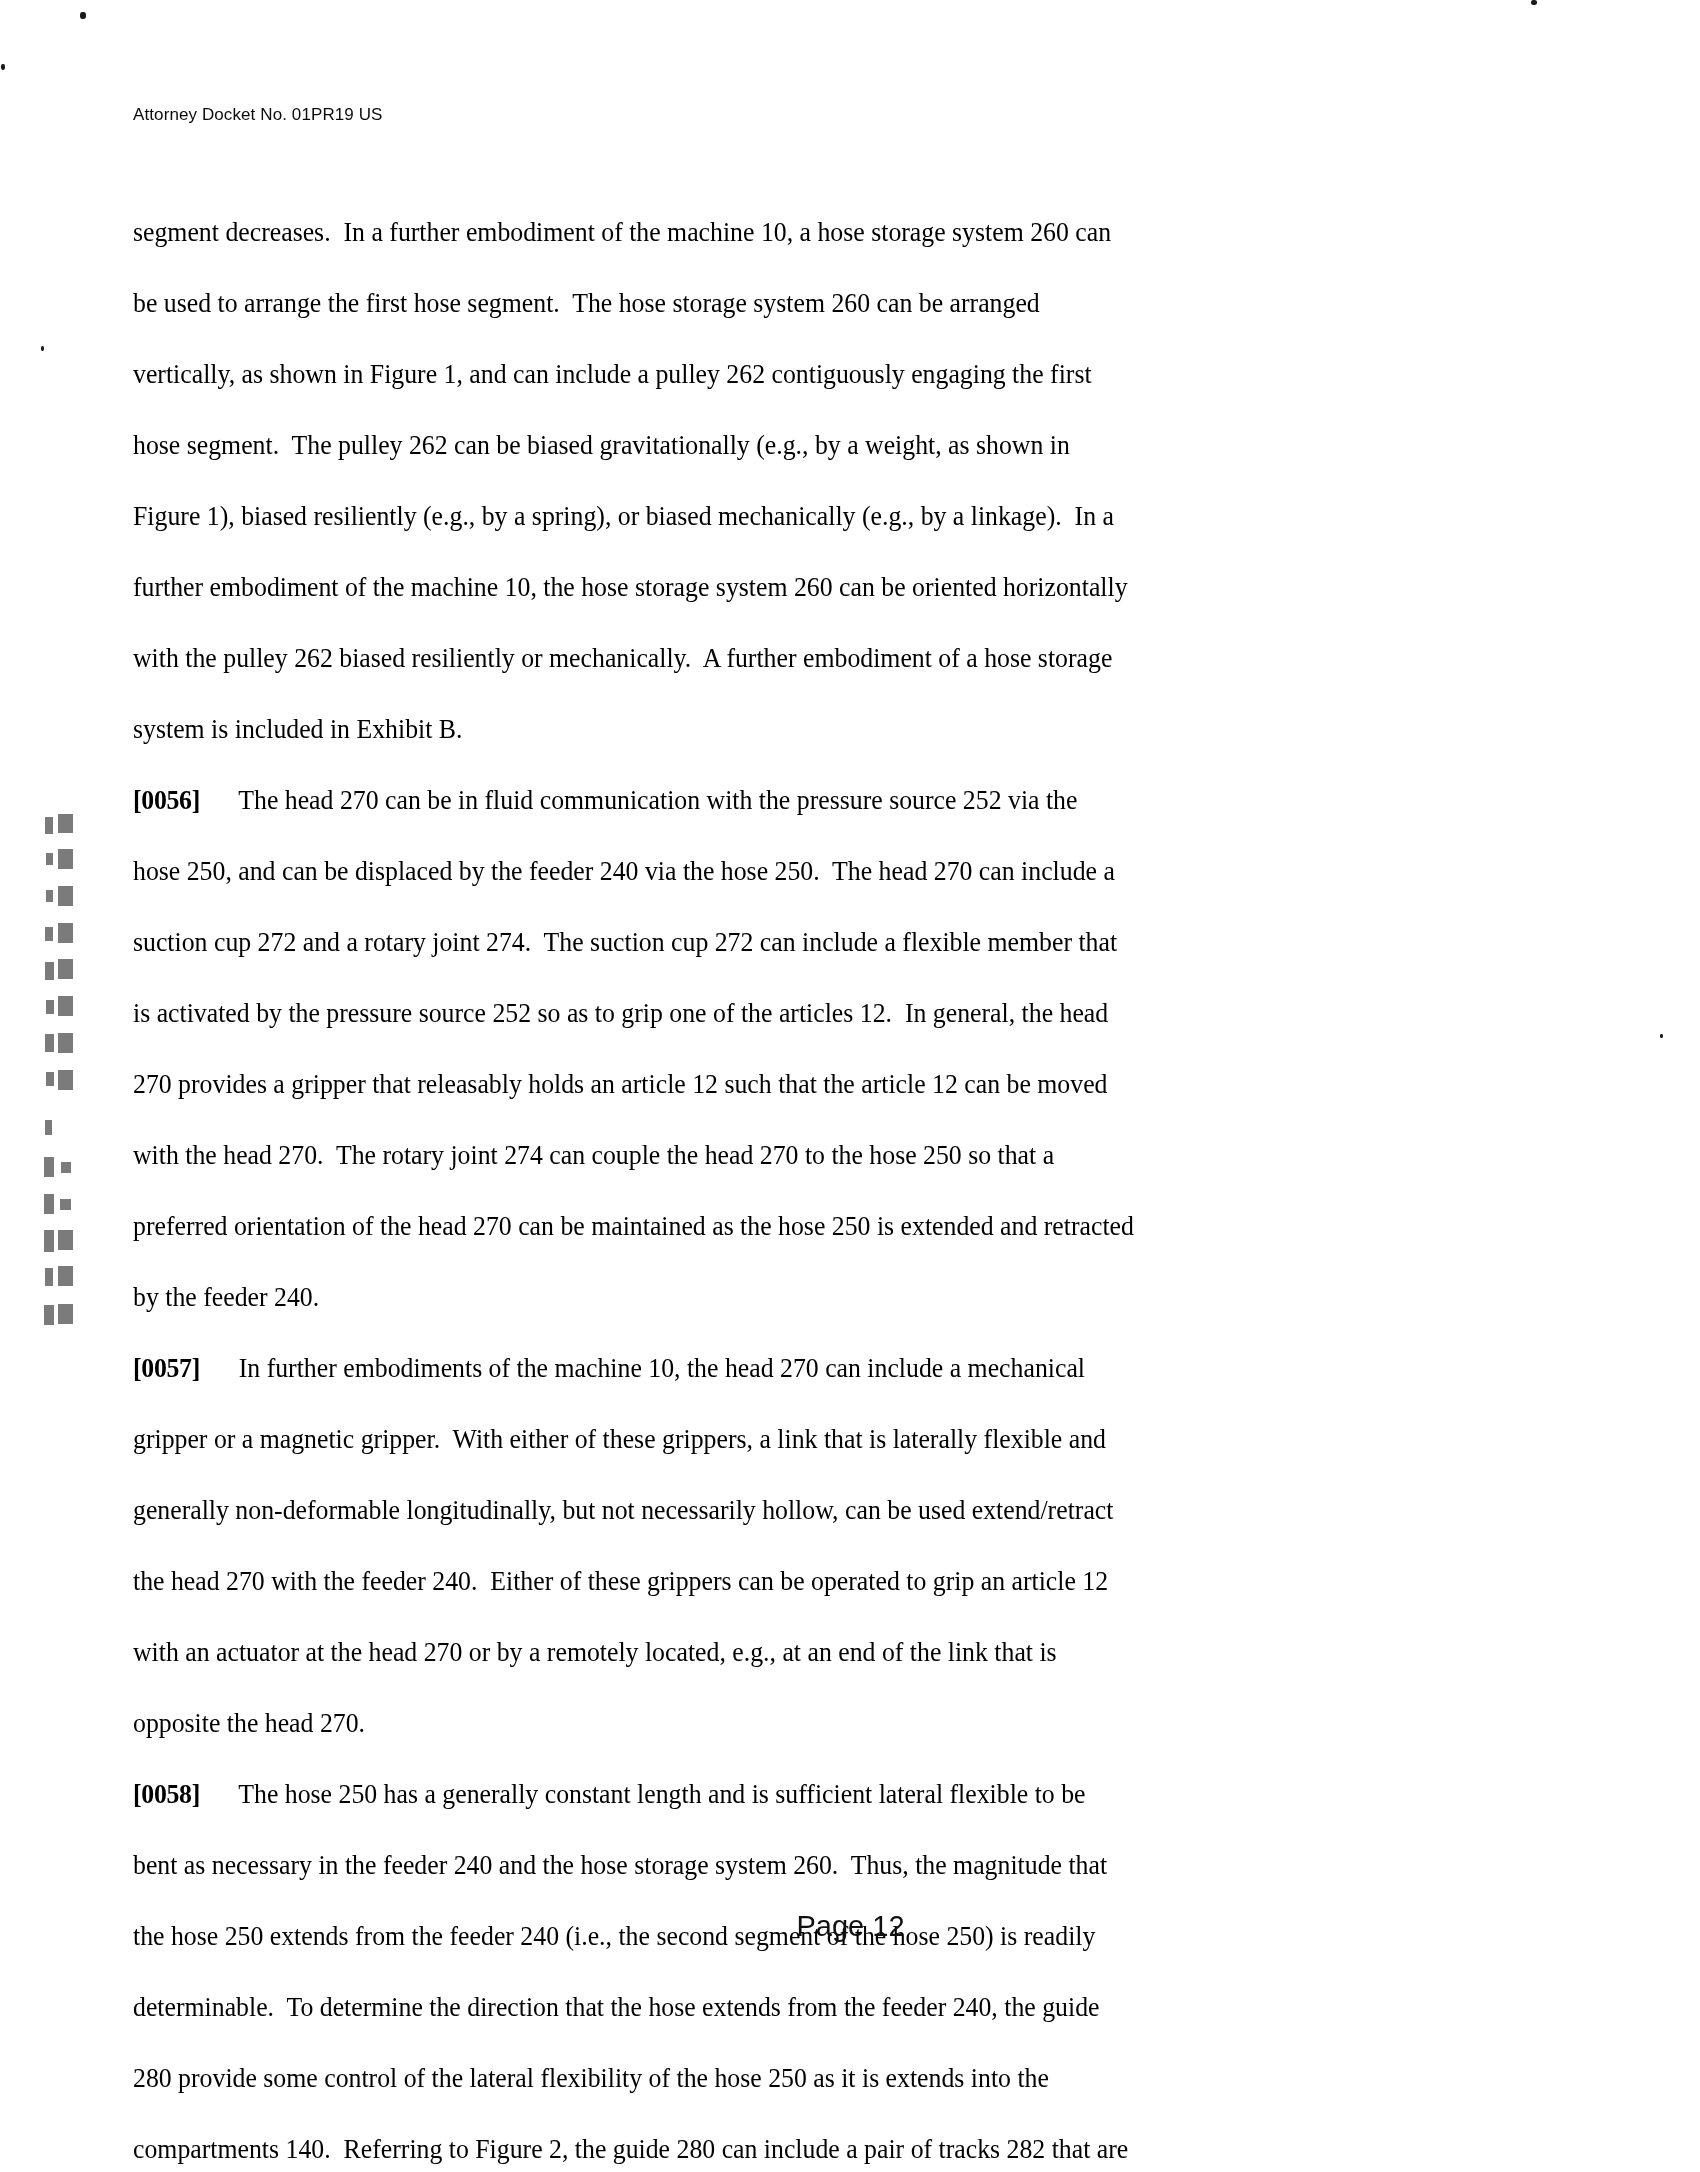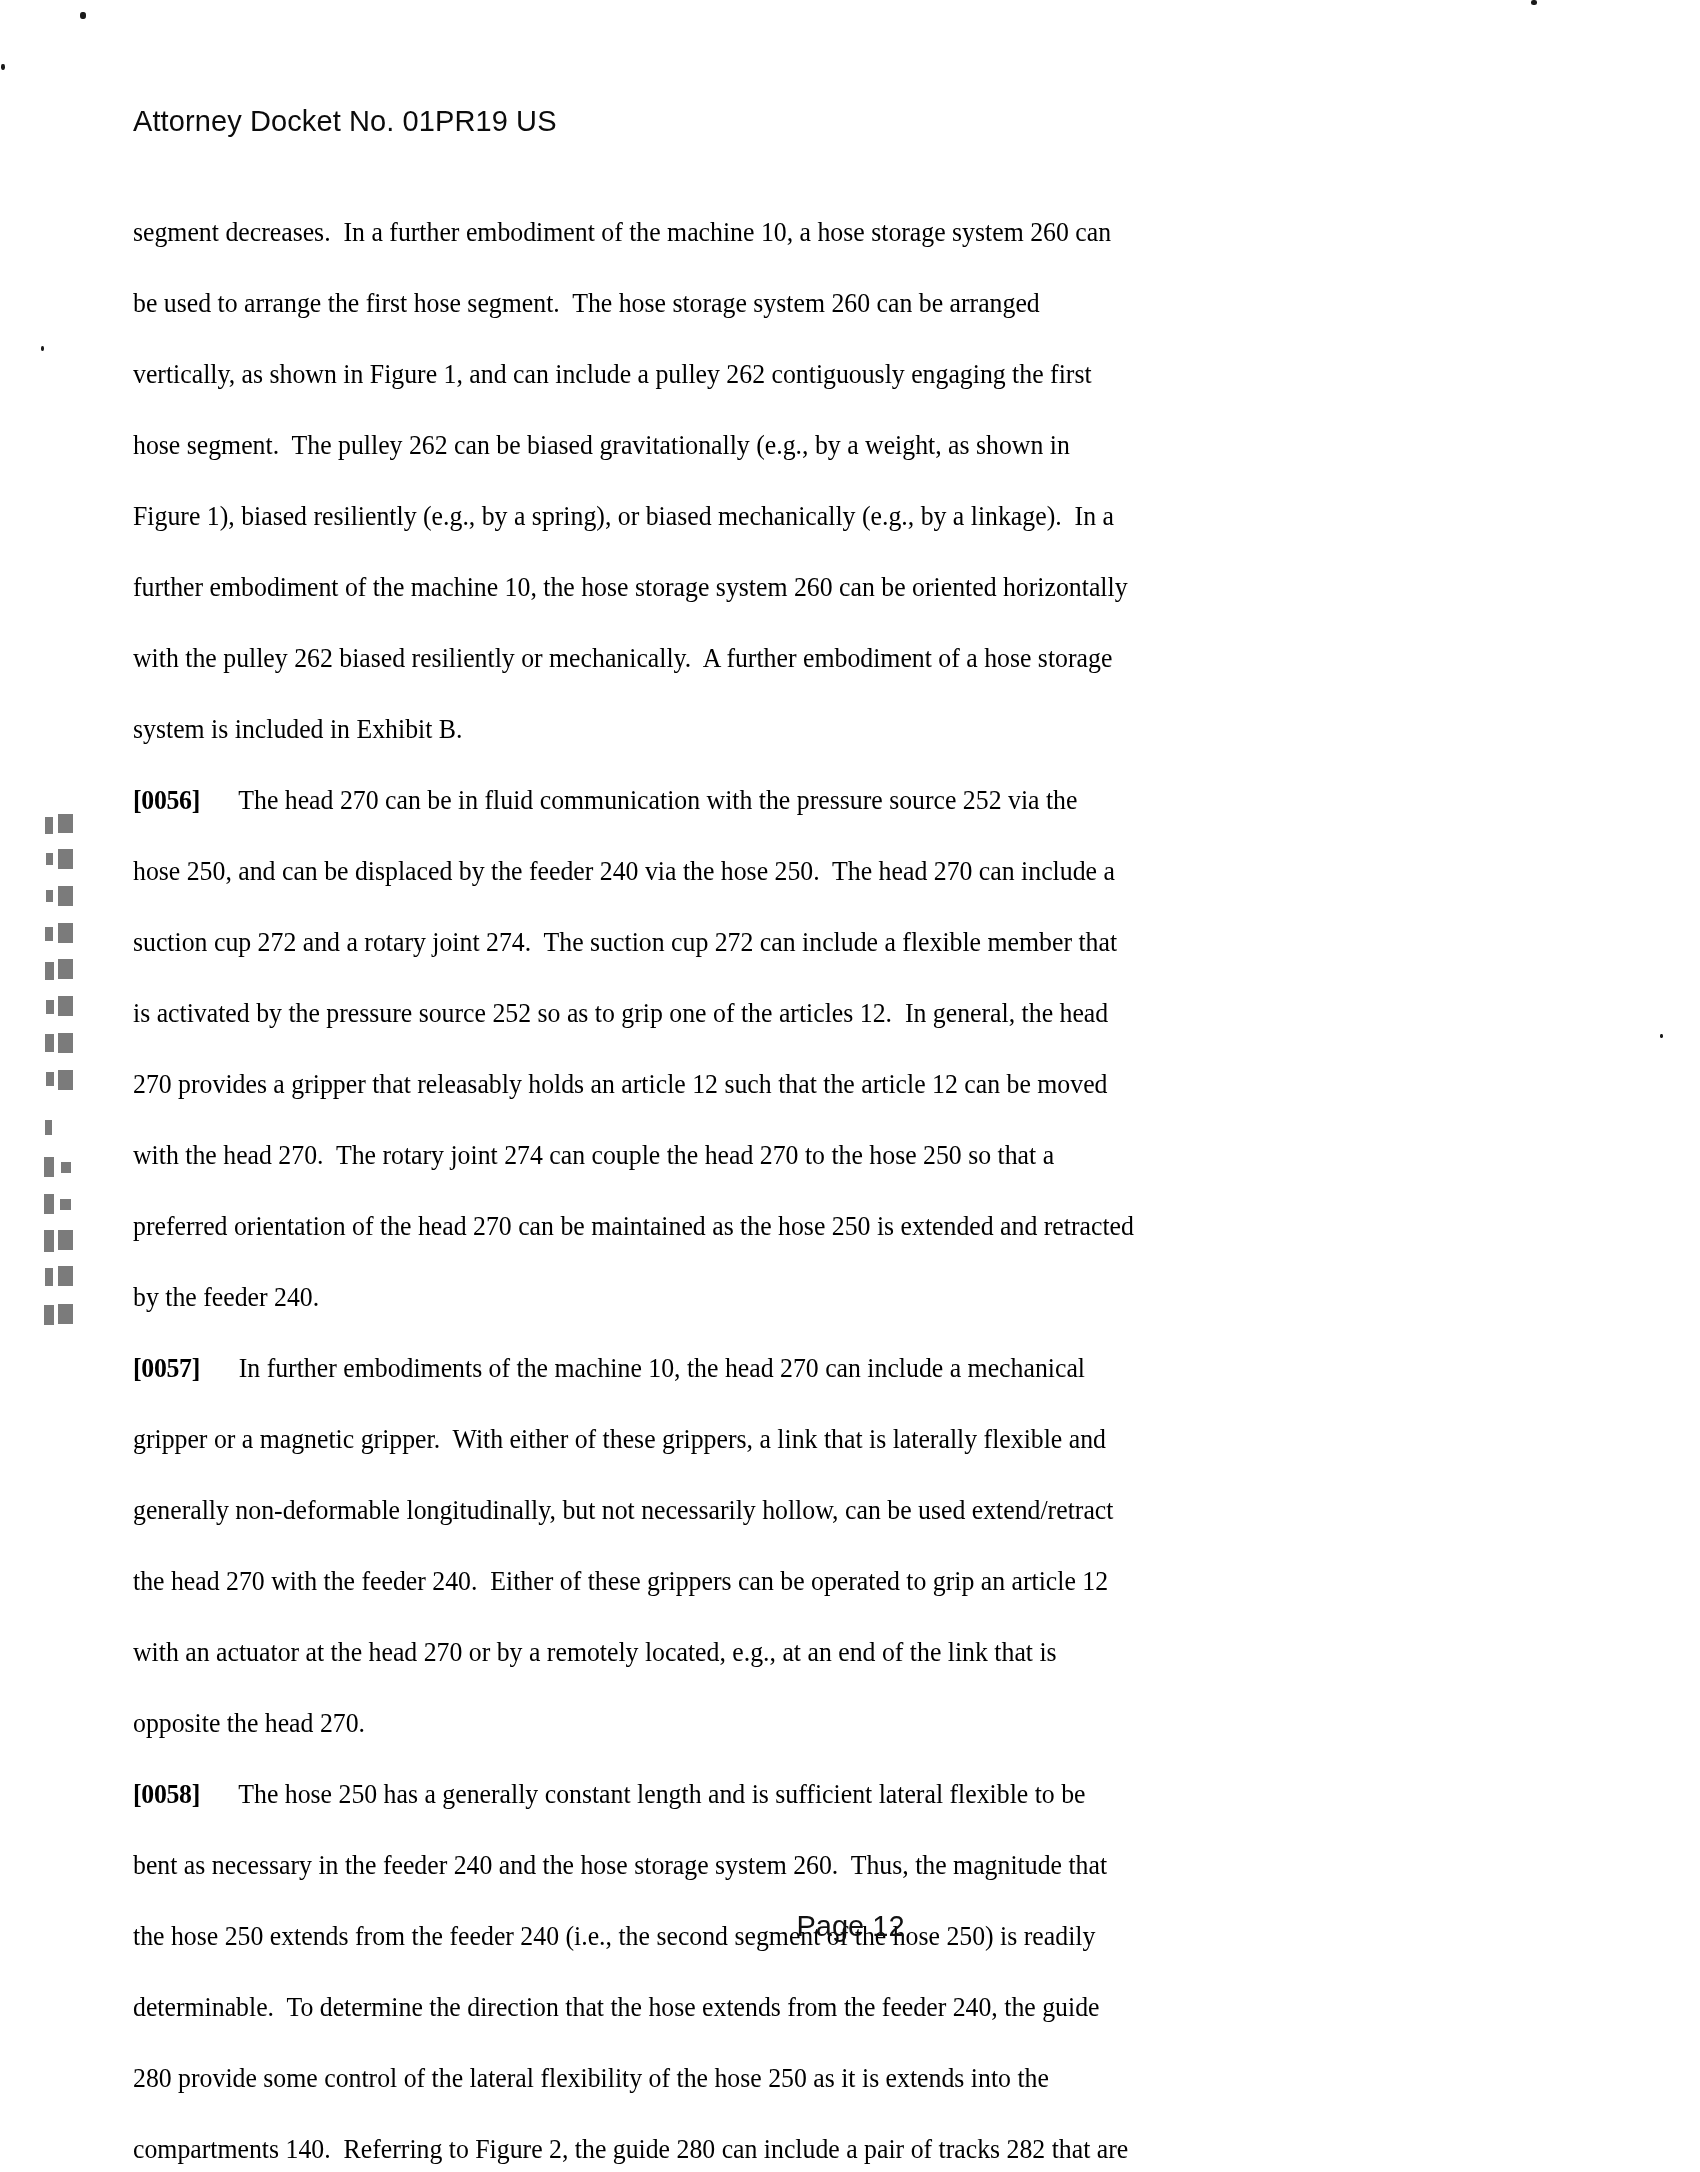--- a/index.html
+++ b/index.html
@@ -16,21 +16,21 @@
     font-family: "Liberation Serif", "DejaVu Serif", serif;
     color: #000000;
   }
 
   
   .doc-header {
     position: absolute;
     left: 133px;
     top: 105px;
     font-family: "Liberation Sans", sans-serif;
-    font-size: 29px;
+    font-size: 17px;
     letter-spacing: 0.1px;
     color: #0c0c0c;
     white-space: nowrap;
   }
 
   
   .body-block {
     position: absolute;
     left: 133px;
     top: 197px;

